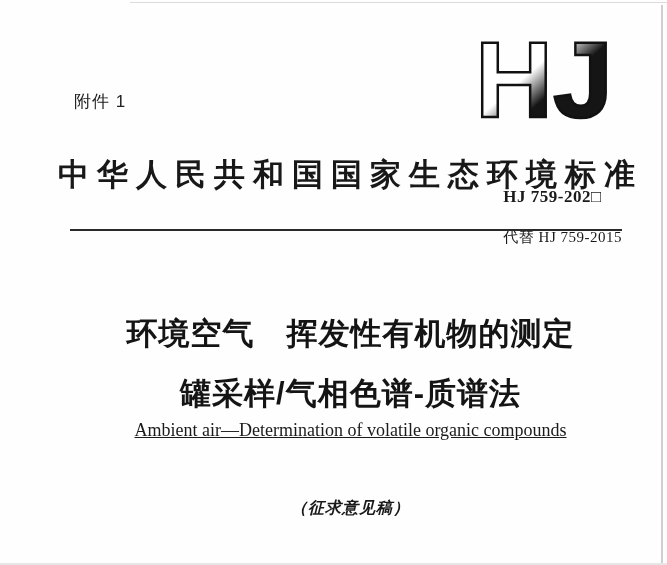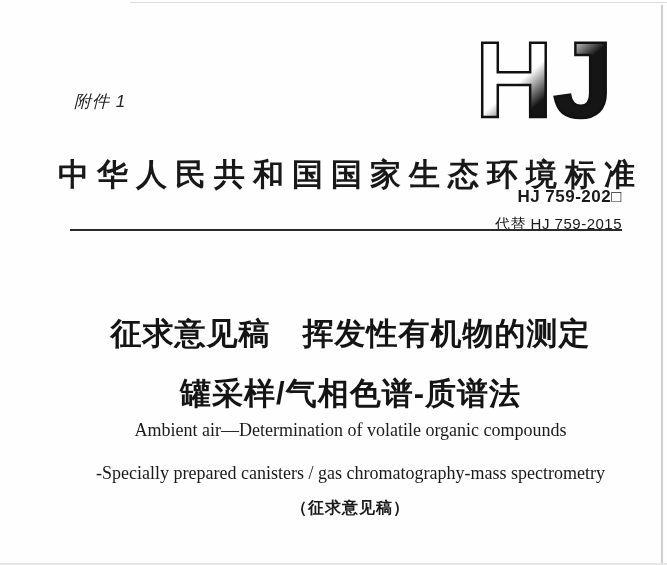--- a/index.html
+++ b/index.html
@@ -13,21 +13,20 @@
     font-family: "Liberation Sans", "DejaVu Sans", sans-serif;
   }
 
   .attachment-label {
     position: absolute;
     top: 90px; left: 74px;
     font-size: 17px;
     font-weight: 500;
     letter-spacing: 1px;
     color: #222;
-    font-style: italic;
   }
 
   .hj-logo {
     position: absolute;
     top: 27px; left: 468px;
     width: 152px; height: 98px;
   }
 
   .org-heading {
     position: absolute;
@@ -39,26 +38,26 @@
     font-weight: 700;
     font-size: 31px;
     letter-spacing: 8px;
     white-space: nowrap;
     color: #181818;
   }
 
   .std-meta {
     position: absolute;
     top: 187px; right: 45px;
-    text-align: right;
-    font-family: Liberation Sans, sans-serif;
+    text-align: left;
+    font-family: Liberation Serif, serif;
     color: #1a1a1a;
   }
   .std-number { font-size: 17px; font-weight: 600; letter-spacing: 0.5px; }
-  .std-replaces { font-size: 15px; margin-top: 8px; letter-spacing: 0.5px; }
+  .std-replaces { font-size: 15px; margin-top: 21px; letter-spacing: 0.5px; }
 
   .rule-line {
     position: absolute;
     top: 229px; left: 70px;
     width: 552px; height: 2px;
     background: #2a2a2a;
   }
 
   .title-cn {
     position: absolute;
@@ -74,32 +73,33 @@
 
   .title-en {
     position: absolute;
     left: 34px;
     width: 633px;
     text-align: center;
     font-family: "Liberation Serif", "DejaVu Serif", serif;
     font-size: 18px;
     color: #1a1a1a;
   }
-  .title-en.l1 { top: 420px; }
+  .title-en.l1 { top: 420px; text-decoration: underline; }
   .title-en.l2 { top: 463px; }
 
   .draft-note {
     position: absolute;
     top: 498px; left: 34px;
     width: 633px;
     text-align: center;
     font-weight: 700;
     font-size: 16px;
     letter-spacing: 1px;
     color: #1a1a1a;
+    font-style: italic;
   }
 
   .edge-right {
     position: absolute;
     top: 5px; bottom: 0; left: 661px;
     width: 2px;
     background: #cfcfcf;
   }
   .edge-top {
     position: absolute;
@@ -138,27 +138,26 @@
   <h1 class="org-heading">中华人民共和国国家生态环境标准</h1>
 
   <div class="std-meta">
     <div class="std-number">HJ 759-202□</div>
     <div class="std-replaces">代替 HJ 759-2015</div>
   </div>
 
   <div class="rule-line"></div>
 
   <div class="title-cn">
-    <div class="line1">征求意见稿　挥发性有机物的测定</div>
+    <div class="line1">环境空气　挥发性有机物的测定</div>
     <div class="line2">罐采样/气相色谱-质谱法</div>
   </div>
 
   <div class="title-en l1">Ambient air—Determination of volatile organic compounds</div>
 
-  <div class="title-en l2">-Specially prepared canisters / gas chromatography-mass spectrometry</div>
 
   <div class="draft-note">（征求意见稿）</div>
 
   <div class="edge-top"></div>
   <div class="edge-right"></div>
   <div class="edge-bottom"></div>
 
 </div>
 
 </body></html>

